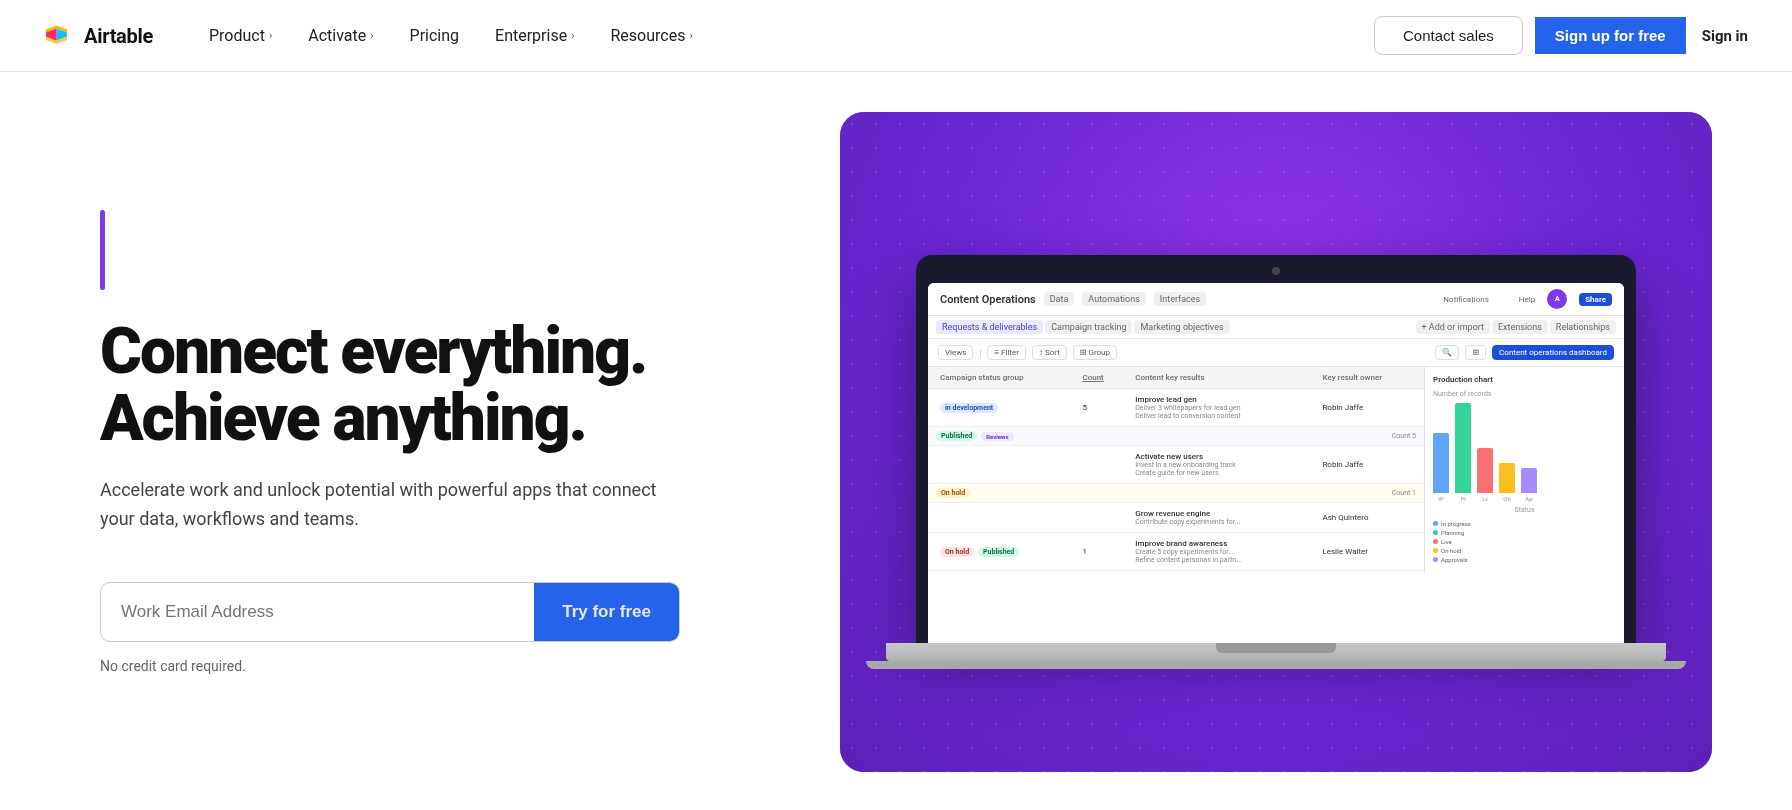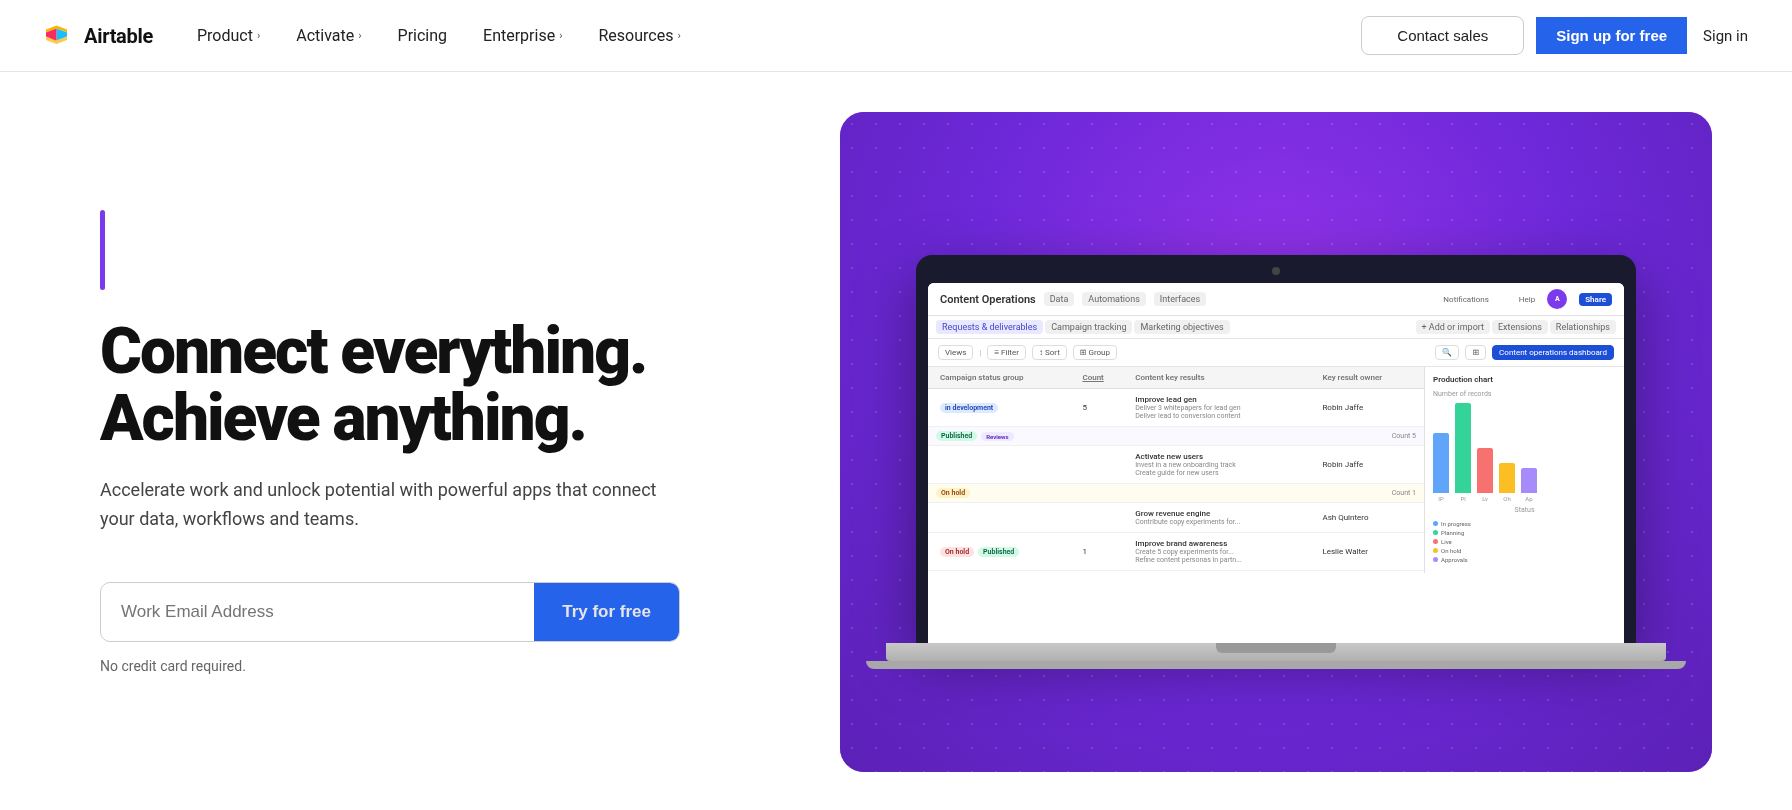--- a/index.html
+++ b/index.html
@@ -13,21 +13,21 @@
       height: 72px;
       border-bottom: 1px solid #e5e5e5;
       position: relative;
       z-index: 10;
       background: #fff;
     }
     .logo {
       display: flex;
       align-items: center;
       gap: 8px;
-      margin-right: 28px;
+      margin-right: 40px;
       cursor: pointer;
     }
     .logo-icon {
       width: 36px;
       height: 36px;
     }
     .logo-text {
       font-size: 20px;
       font-weight: 700;
       color: #111;
@@ -53,21 +53,21 @@
     .nav-chevron {
       font-size: 11px;
       color: #555;
     }
     .nav-actions {
       display: flex;
       align-items: center;
       gap: 12px;
     }
     .btn-contact {
-      padding: 10px 35px;
+      padding: 10px 28px;
       border: 1.5px solid #ccc;
       border-radius: 8px;
       background: #fff;
       font-size: 15px;
       color: #222;
       cursor: pointer;
       font-weight: 500;
     }
     .btn-signup {
       padding: 10px 20px;
@@ -76,21 +76,21 @@
       background: #2563EB;
       font-size: 15px;
       color: #fff;
       cursor: pointer;
       font-weight: 600;
     }
     .btn-signin {
       font-size: 15px;
       color: #222;
       cursor: pointer;
-      font-weight: 400;
+      font-weight: 700;
       padding: 8px 4px;
     }
 
     
     .hero {
       display: flex;
       align-items: center;
       padding: 40px 80px 40px 100px;
       min-height: calc(810px - 72px);
       gap: 60px;

